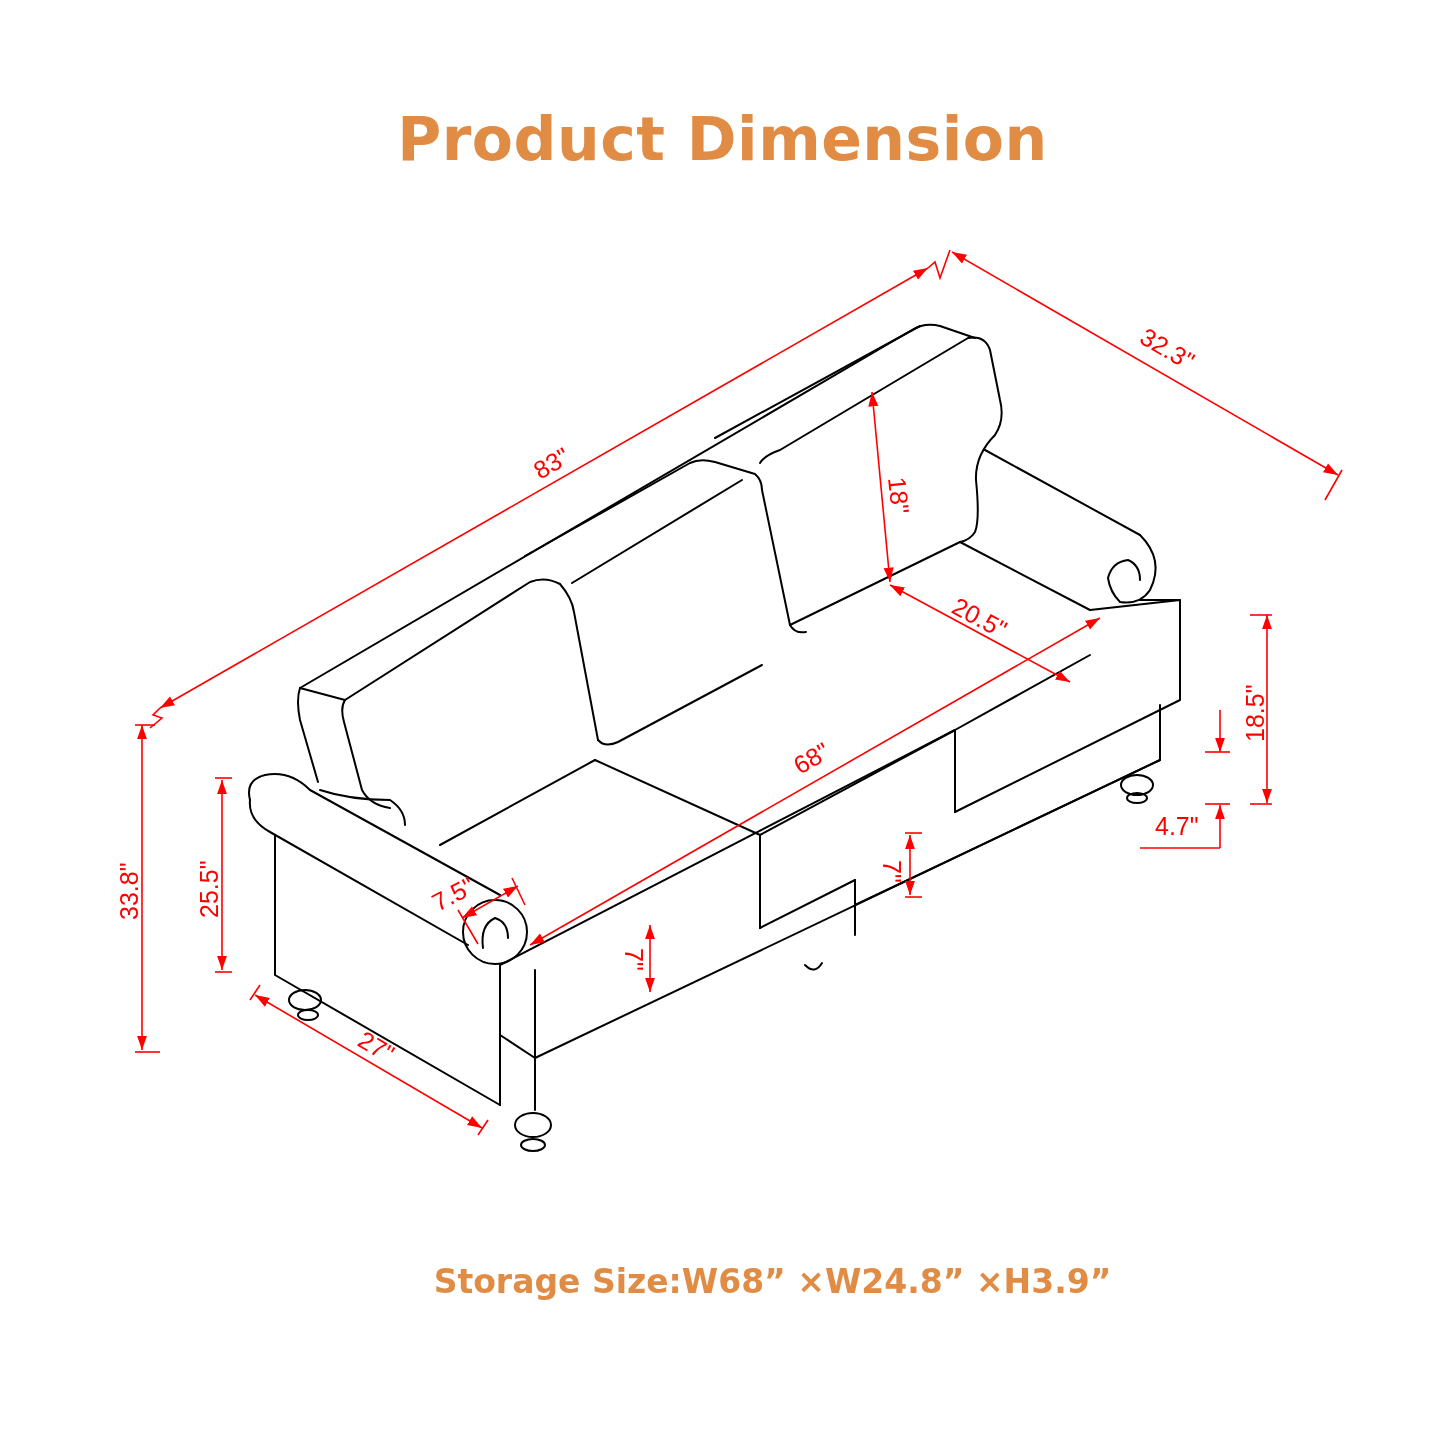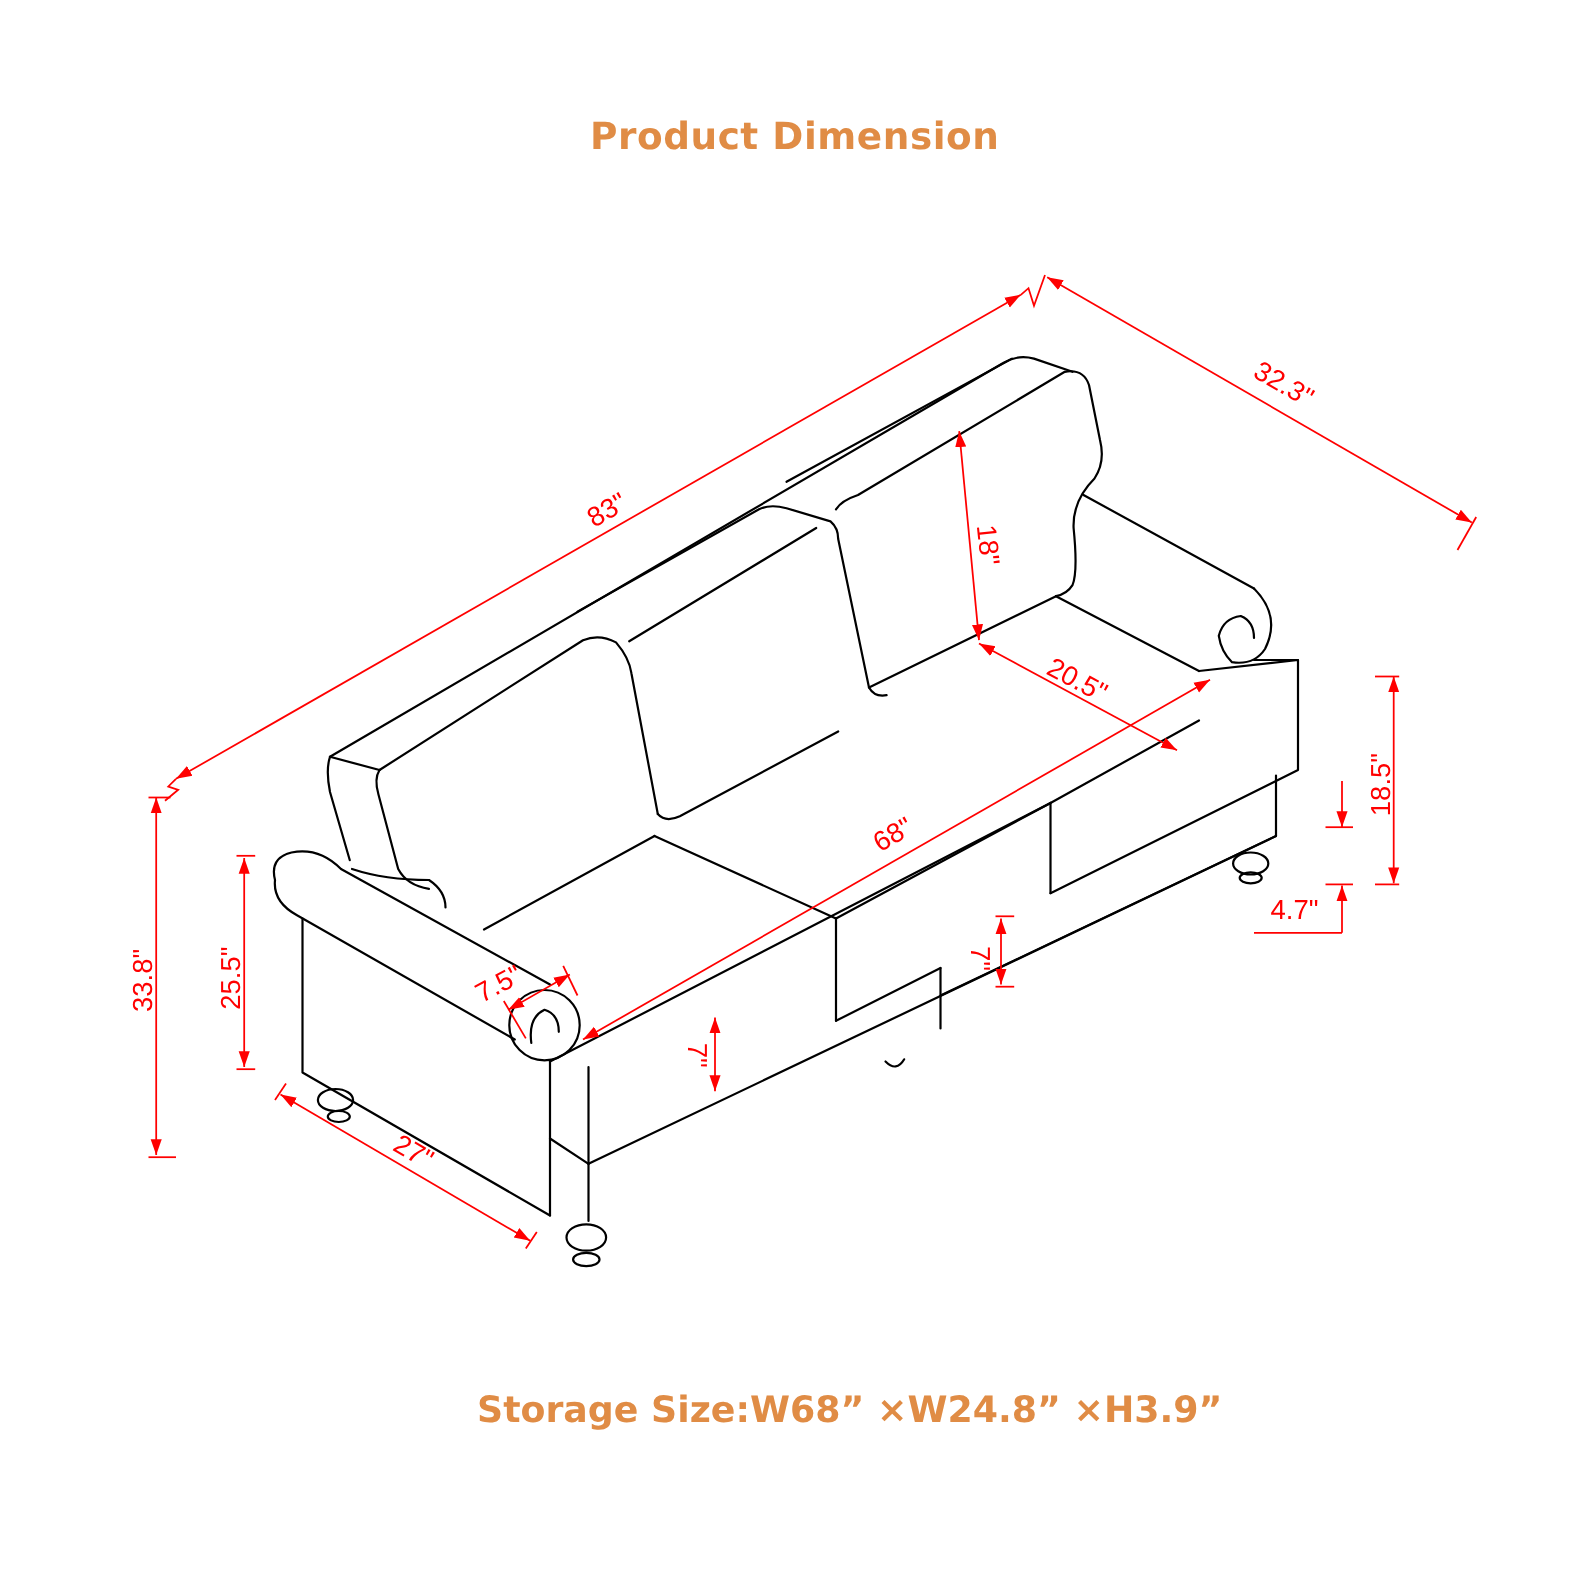--- a/index.html
+++ b/index.html
@@ -1,17 +1,17 @@
 <!DOCTYPE html>
 <html><head>
 <meta charset="utf-8">
 <style>
   html, body { margin:0; padding:0; background:#ffffff; }
   body { width:1445px; height:1445px; position:relative; overflow:hidden; font-family:"DejaVu Sans", sans-serif; }
-  .title { position:absolute; left:0; top:104px; width:1445px; text-align:center; font-family:"DejaVu Sans", sans-serif; font-weight:bold; font-size:34px; color:#e08c45; letter-spacing:0.5px; }
+  .title { position:absolute; left:0; top:104px; width:1445px; text-align:center; font-family:"DejaVu Sans", sans-serif; font-weight:bold; font-size:60px; color:#e08c45; letter-spacing:0.5px; }
   .storage { position:absolute; left:0; top:1262px; width:1545px; text-align:center; font-family:"DejaVu Sans", sans-serif; font-weight:bold; font-size:33px; color:#e08c45; }
   svg { position:absolute; left:0; top:0; }
   .ln { fill:none; stroke:#000; stroke-width:2; stroke-linejoin:round; stroke-linecap:round; }
   .dim { fill:none; stroke:#ff0000; stroke-width:1.6; }
   .dimtxt { fill:#ff0000; font-family:"Liberation Sans", sans-serif; font-size:25px; }
 </style>
 </head>
 <body>
 
 <div class="title">Product Dimension</div>

